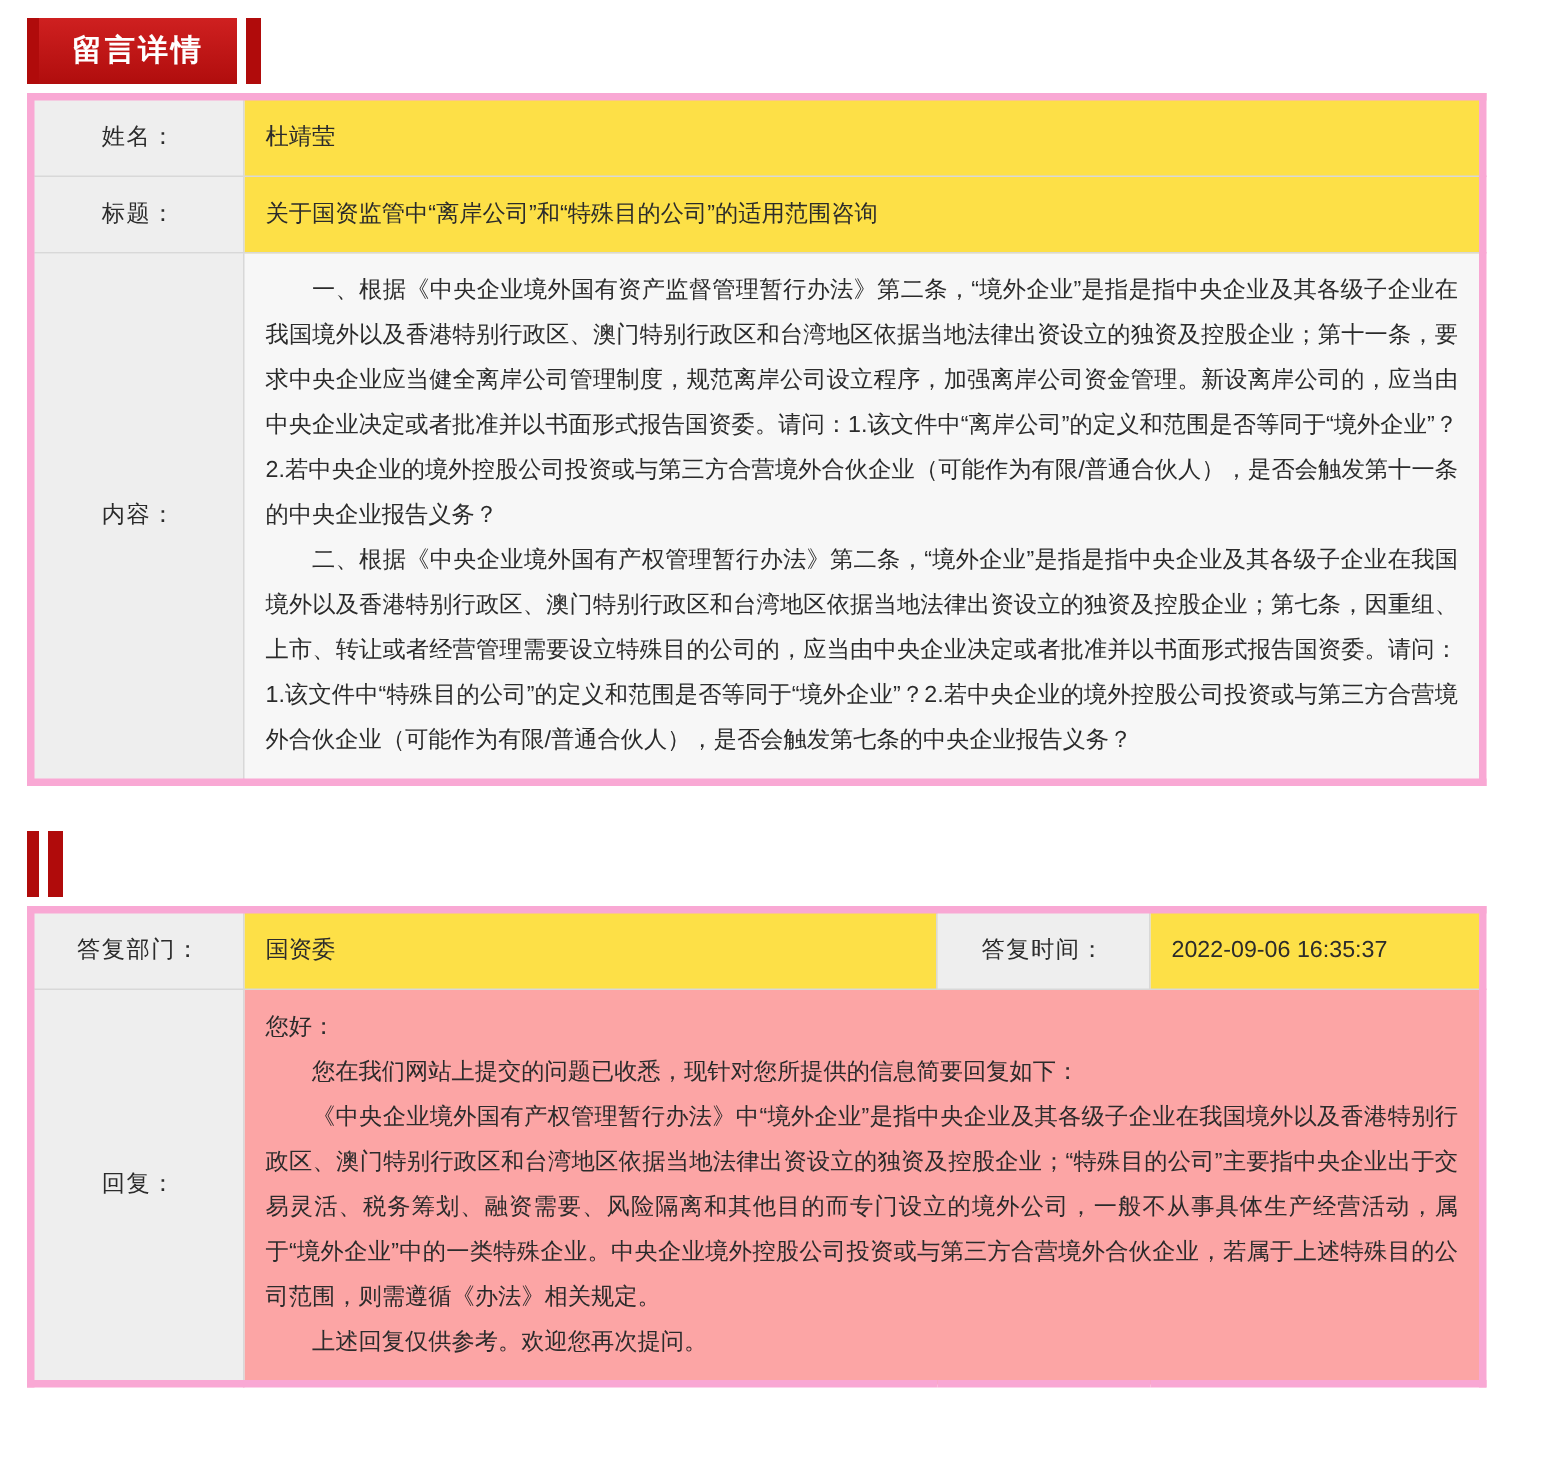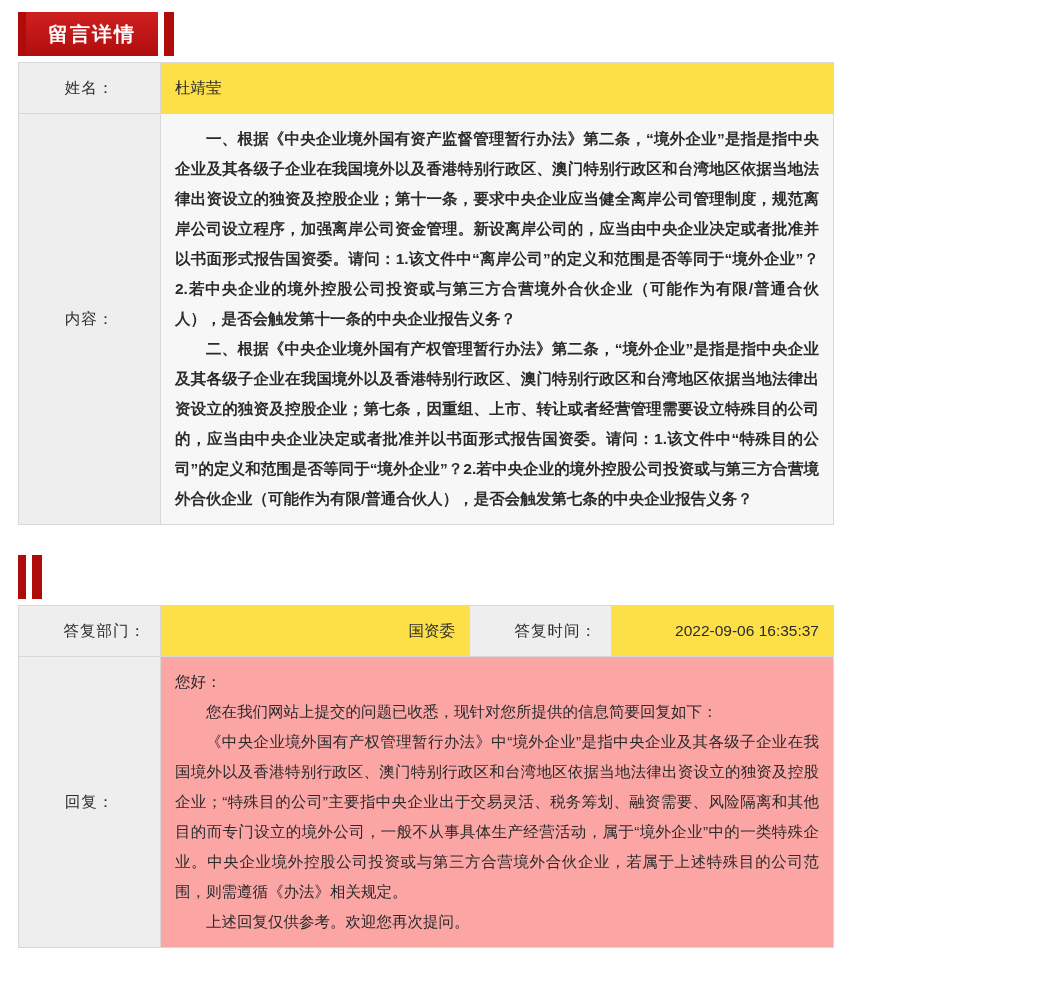--- a/index.html
+++ b/index.html
@@ -46,24 +46,24 @@
     line-height: 1;
   }
   .sh-tail {
     width: 10px;
     background: #b00b0b;
     margin-left: 6px;
   }
 
   
   .info-table {
-    width: 816px;
+    width: 973px;
     margin: 0 18px 10px 18px;
     border-collapse: collapse;
-    border: 1px solid #f9a8d4;
+    border: 5px solid #f9a8d4;
     table-layout: fixed;
   }
   .info-table td {
     border: 1px solid #d8d8d8;
     font-size: 15.5px;
     line-height: 30px;
     vertical-align: middle;
     padding: 10px 14px;
     color: #2b2b2b;
   }
@@ -80,37 +80,35 @@
     padding-left: 18px;
   }
   .content-cell {
     background: #f7f7f7;
     padding: 14px 24px 14px 18px;
     line-height: 33px;
     text-align: justify;
   }
   .content-cell p {
     margin: 0;
-    font-weight: bold;
   }
   .indent {
     text-indent: 2em;
   }
   .label-cell-tall {
     vertical-align: middle;
   }
   .half-label {
     width: 142px;
   }
   .half-value {
     width: 222px;
   }
   .reply-row td {
     line-height: 30px;
-    text-align: right;
   }
   .reply-body {
     background: #fca5a5;
     padding: 16px 24px 18px 18px;
     line-height: 33px;
     text-align: justify;
   }
   .reply-body p { margin: 0; }
   .spacer { height: 8px; }
 </style>
@@ -123,20 +121,24 @@
     <div class="sh-bar"></div>
     <div class="sh-title">留言详情</div>
     <div class="sh-tail"></div>
   </div>
 
   <table class="info-table">
     <tbody>
       <tr>
         <td class="label-cell">姓名：</td>
         <td class="value-cell">杜靖莹</td>
+      </tr>
+      <tr>
+        <td class="label-cell">标题：</td>
+        <td class="value-cell">关于国资监管中“离岸公司”和“特殊目的公司”的适用范围咨询</td>
       </tr>
       <tr>
         <td class="label-cell label-cell-tall">内容：</td>
         <td class="content-cell">
           <p class="indent">一、根据《中央企业境外国有资产监督管理暂行办法》第二条，“境外企业”是指是指中央企业及其各级子企业在我国境外以及香港特别行政区、澳门特别行政区和台湾地区依据当地法律出资设立的独资及控股企业；第十一条，要求中央企业应当健全离岸公司管理制度，规范离岸公司设立程序，加强离岸公司资金管理。新设离岸公司的，应当由中央企业决定或者批准并以书面形式报告国资委。请问：1.该文件中“离岸公司”的定义和范围是否等同于“境外企业”？2.若中央企业的境外控股公司投资或与第三方合营境外合伙企业（可能作为有限/普通合伙人），是否会触发第十一条的中央企业报告义务？</p>
           <p class="indent">二、根据《中央企业境外国有产权管理暂行办法》第二条，“境外企业”是指是指中央企业及其各级子企业在我国境外以及香港特别行政区、澳门特别行政区和台湾地区依据当地法律出资设立的独资及控股企业；第七条，因重组、上市、转让或者经营管理需要设立特殊目的公司的，应当由中央企业决定或者批准并以书面形式报告国资委。请问：1.该文件中“特殊目的公司”的定义和范围是否等同于“境外企业”？2.若中央企业的境外控股公司投资或与第三方合营境外合伙企业（可能作为有限/普通合伙人），是否会触发第七条的中央企业报告义务？</p>
         </td>
       </tr>
     </tbody>
   </table>

